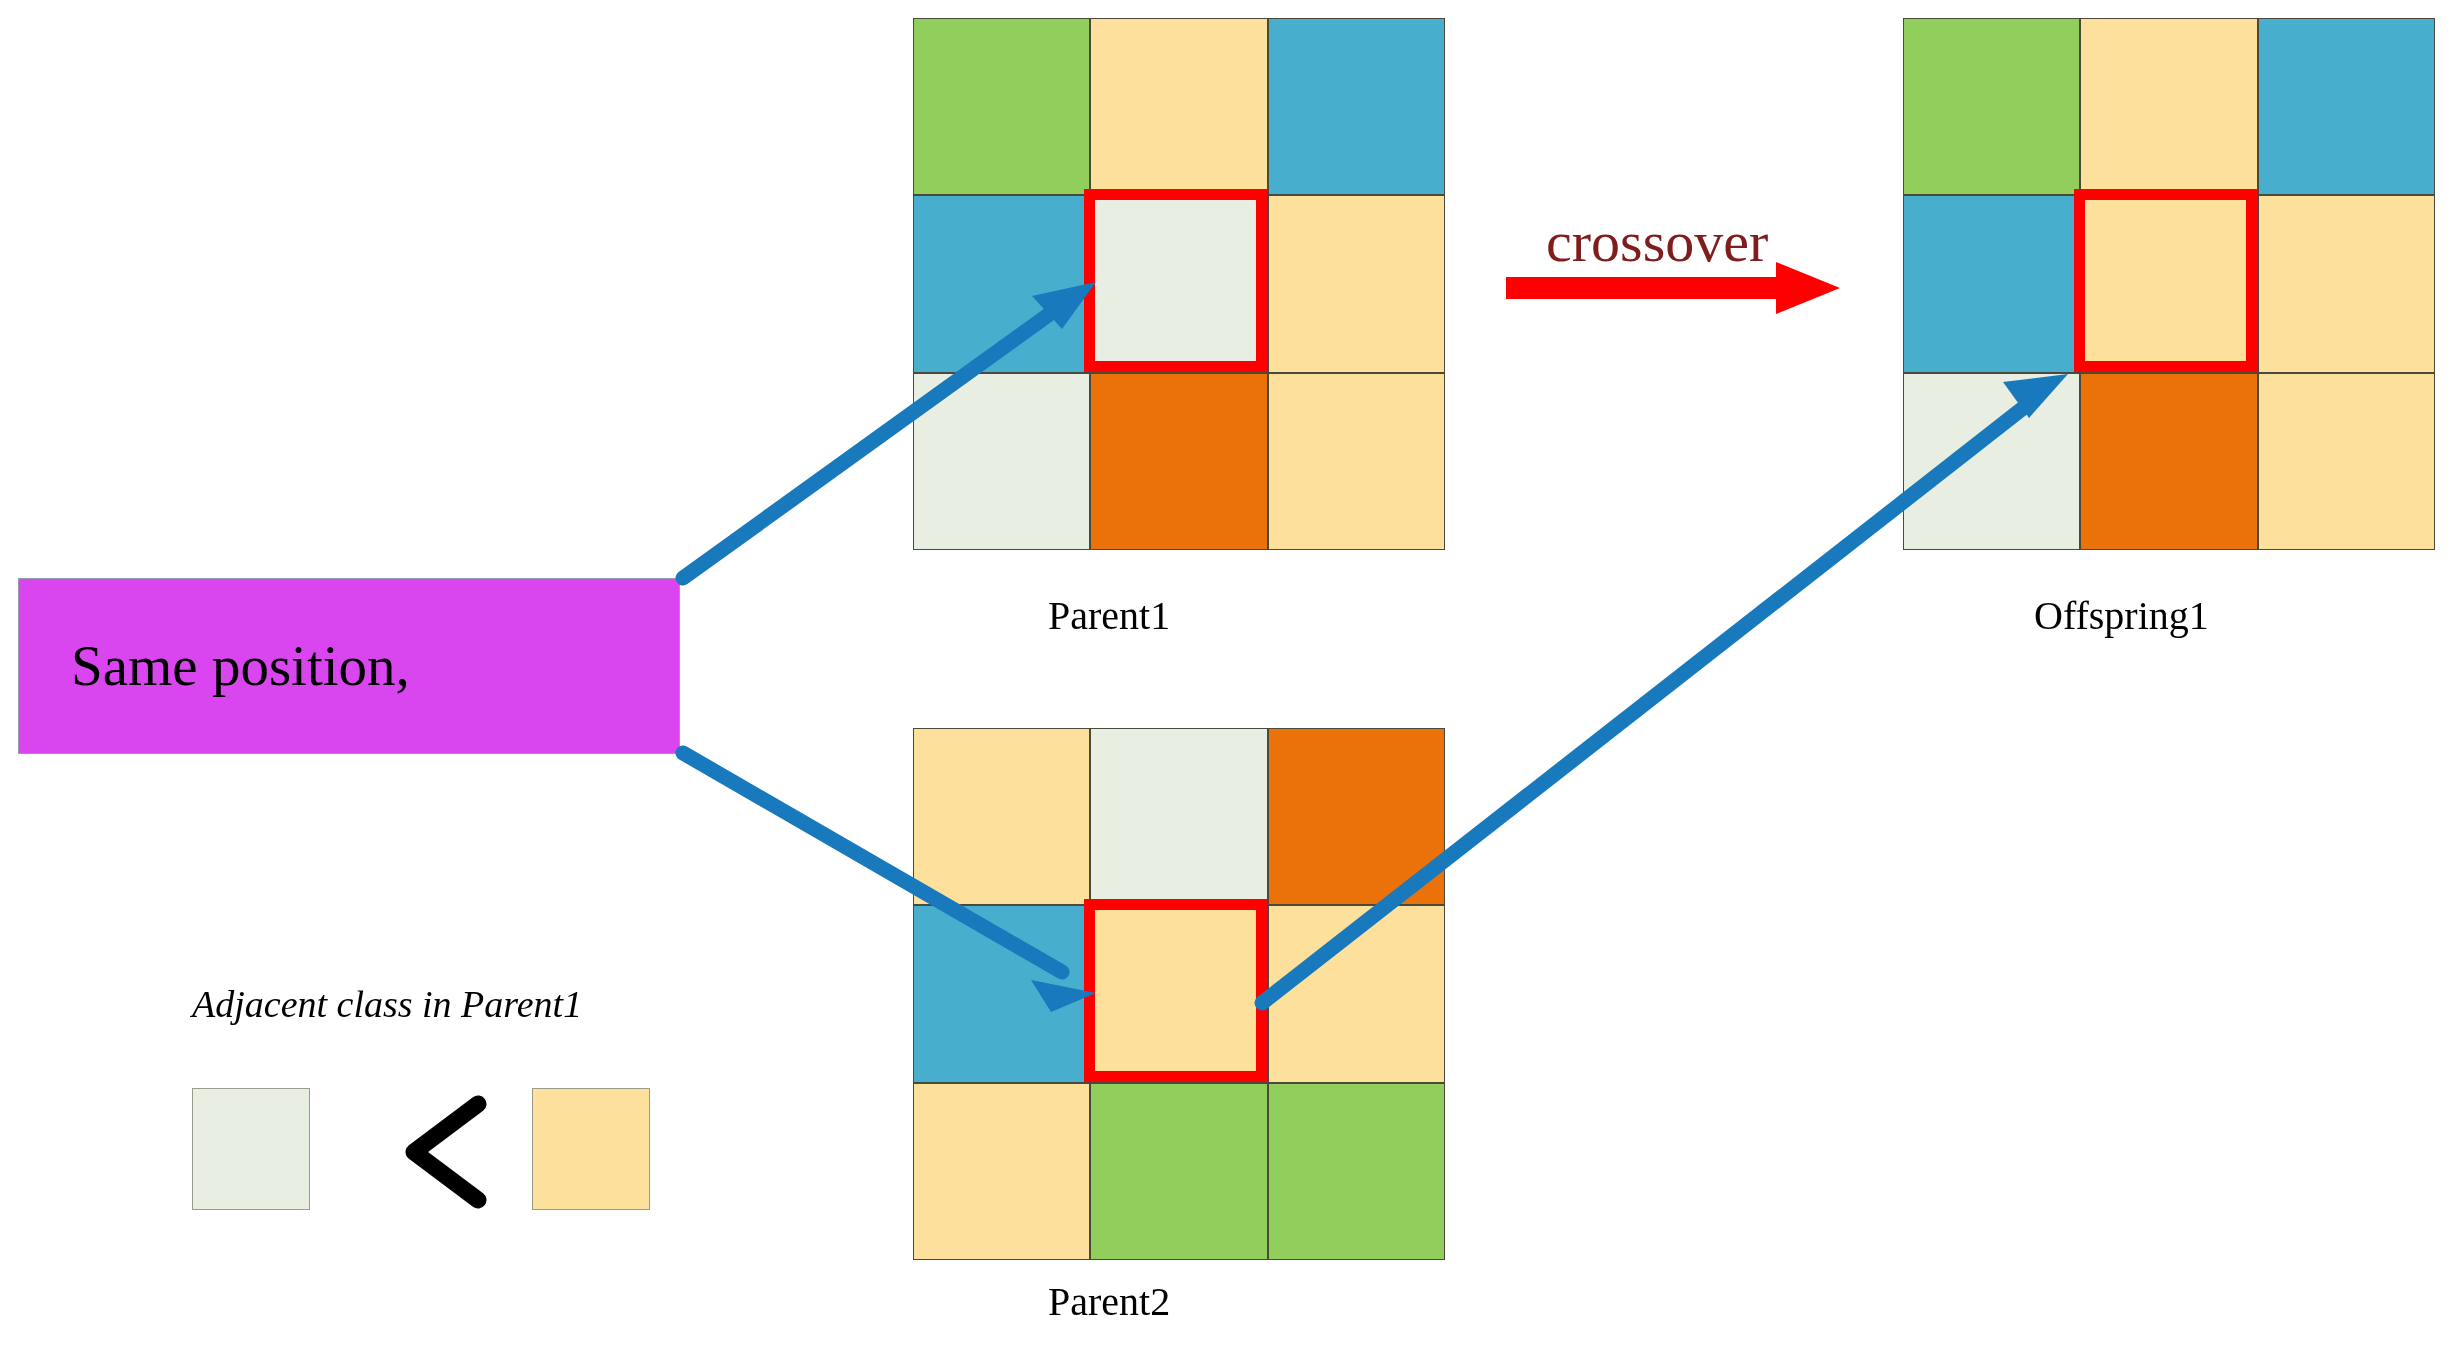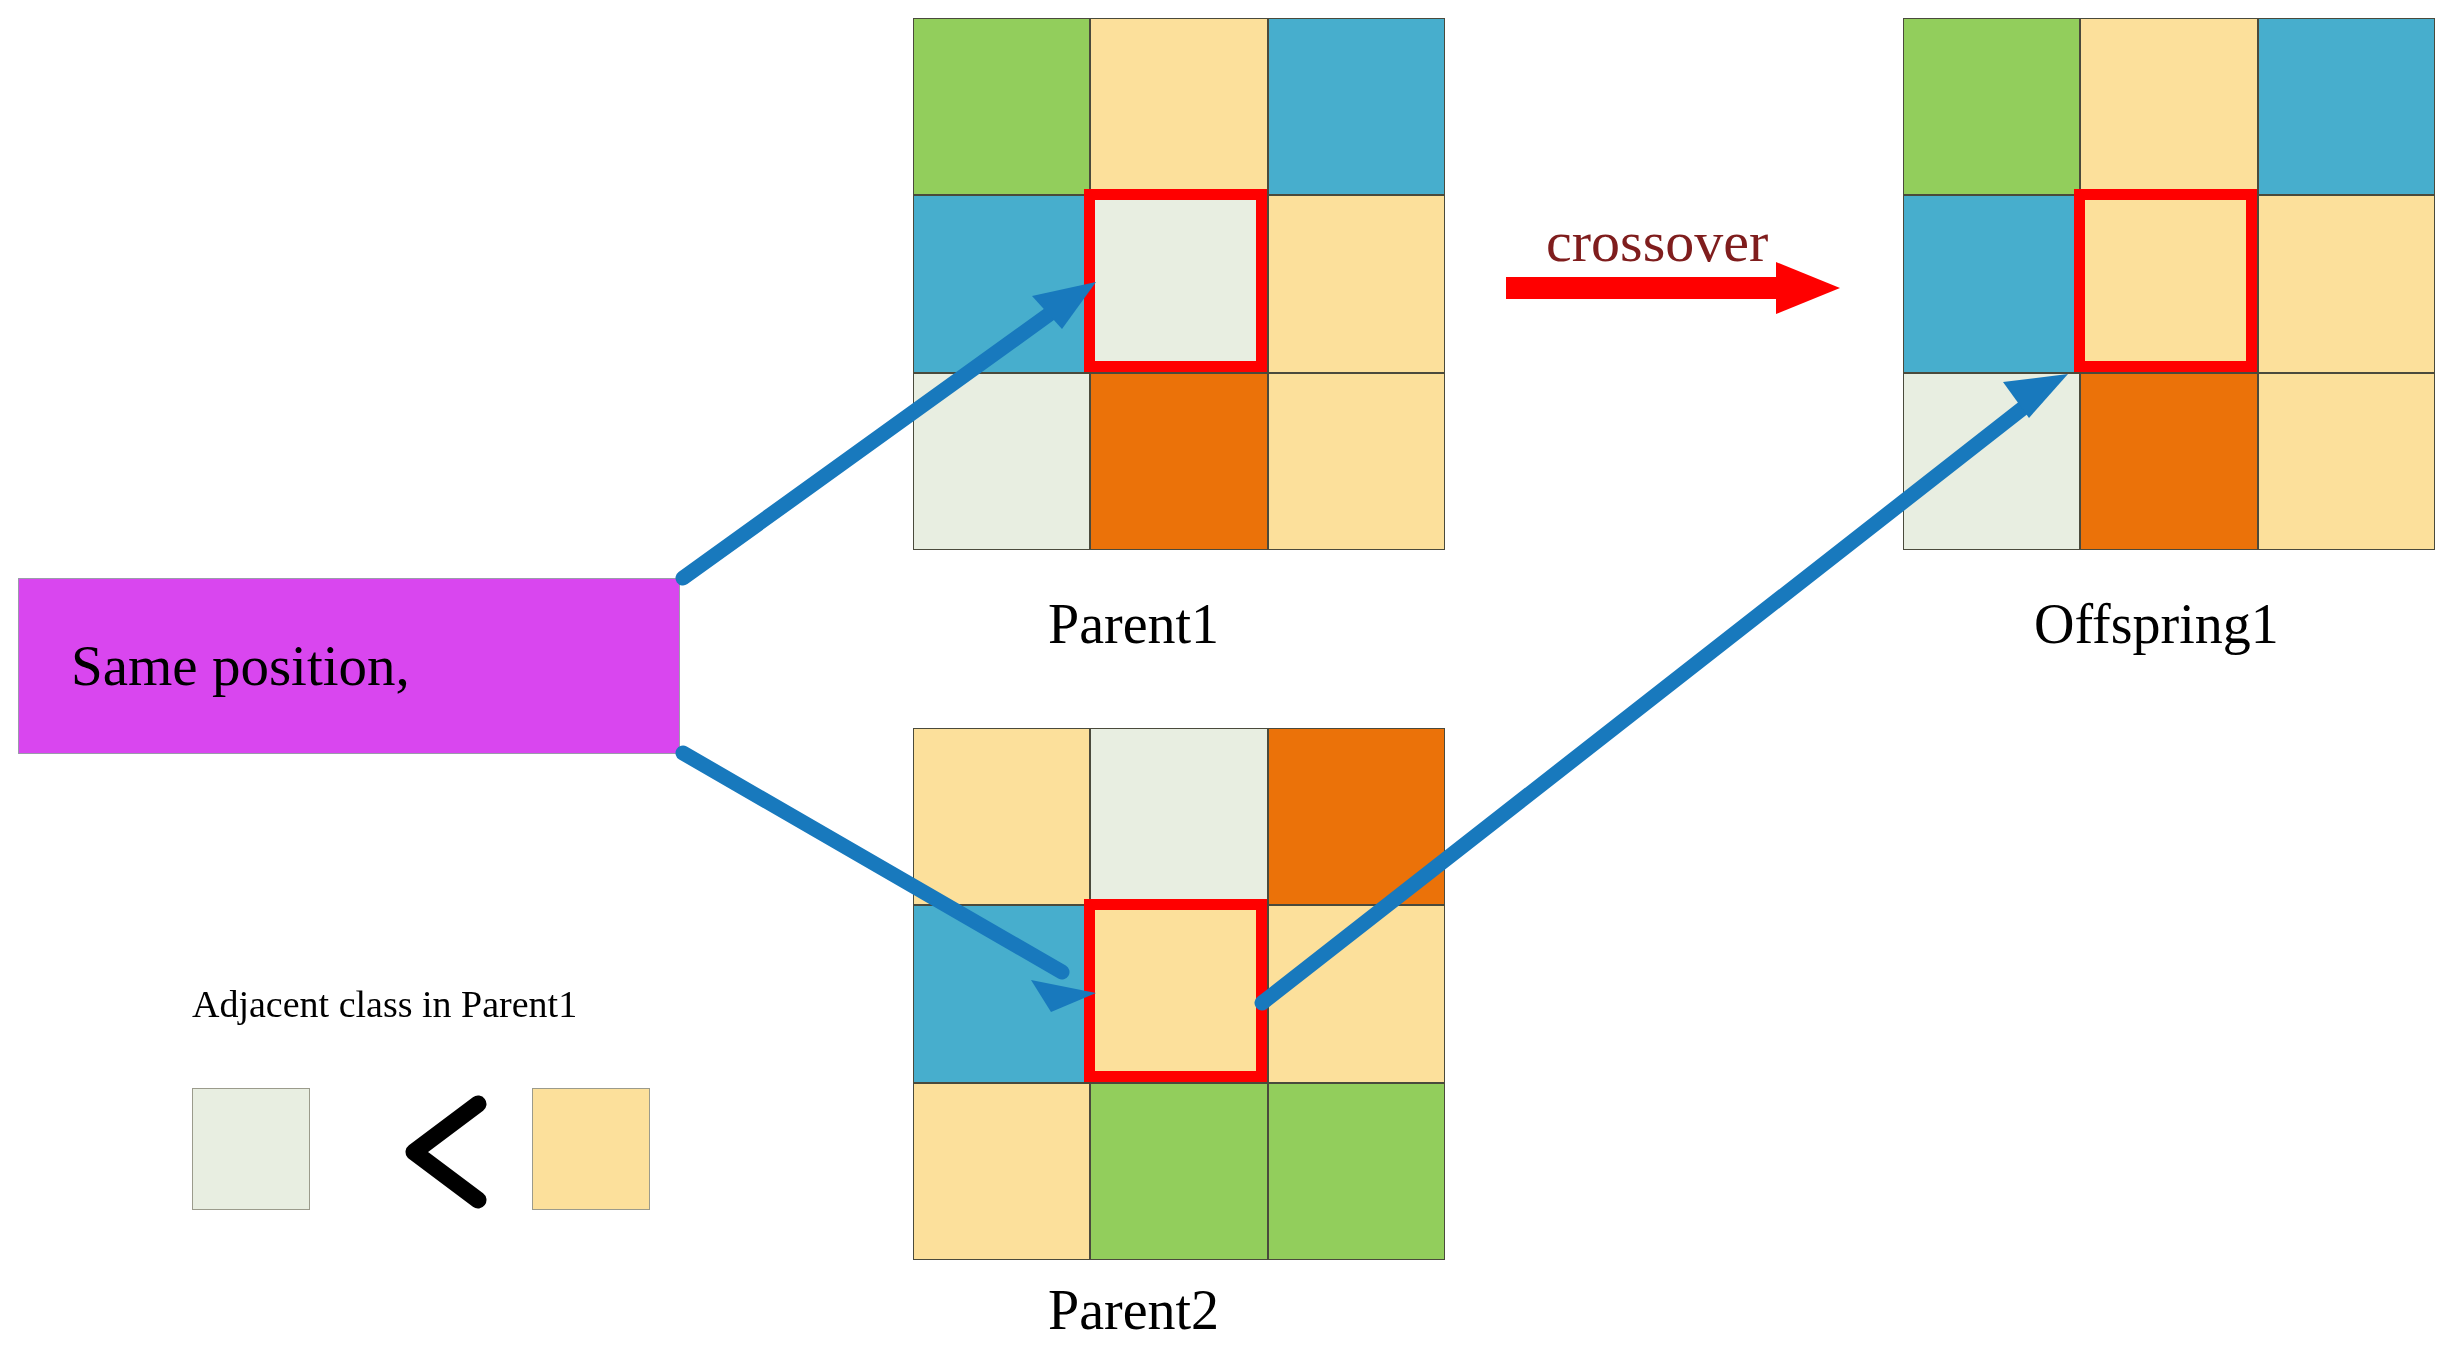--- a/index.html
+++ b/index.html
@@ -37,21 +37,21 @@
   .highlight {
     position: absolute;
     box-sizing: border-box;
     border: 11px solid #FF0000;
     pointer-events: none;
   }
 
   
   .caption {
     position: absolute;
-    font-size: 56px;
+    font-size: 40px;
     color: #000000;
     white-space: nowrap;
     line-height: 1;
   }
 
   
   .callout {
     position: absolute;
     box-sizing: border-box;
     background: #E9E7F1;
@@ -154,21 +154,21 @@
     </div>
   <div class="highlight" id="hl-offspring1" style="left: 2074px; top: 189px; width: 183px; height: 183px; border-color: rgb(255, 0, 0);"></div>
   <div class="caption" style="left:2012px; top:596px;margin-left:22px;">Offspring1</div>
 
   <div class="callout" style="left: 18px; top: 578px; width: 662px; height: 176px; background: #d946ef;">
     <div class="callout-line">Same position,</div>
   </div>
 
   <div class="crossover-label" style="left:1546px; top:213px;">crossover</div>
 
-  <div class="legend-title" style="left:192px; top:985px;">Adjacent class in Parent1</div>
+  <div class="legend-title" style="left:192px; top:985px;font-style:italic;">Adjacent class in Parent1</div>
   <div class="swatch" id="swatch-left" style="left: 192px; top: 1088px; background: rgb(232, 238, 225);"></div>
   <div class="lt-glyph" style="left:392px; top:1094px;">
     <svg width="110" height="115" viewBox="0 0 110 115" xmlns="http://www.w3.org/2000/svg">
       <polyline points="86,10 22,58 86,106" fill="none" stroke="#000000" stroke-width="17" stroke-linecap="round" stroke-linejoin="round"></polyline>
     </svg>
   </div>
   <div class="swatch" id="swatch-right" style="left: 532px; top: 1088px; background: rgb(252, 224, 155);"></div>
 
   <svg id="overlay" viewBox="0 0 2453 1360" xmlns="http://www.w3.org/2000/svg">
 

